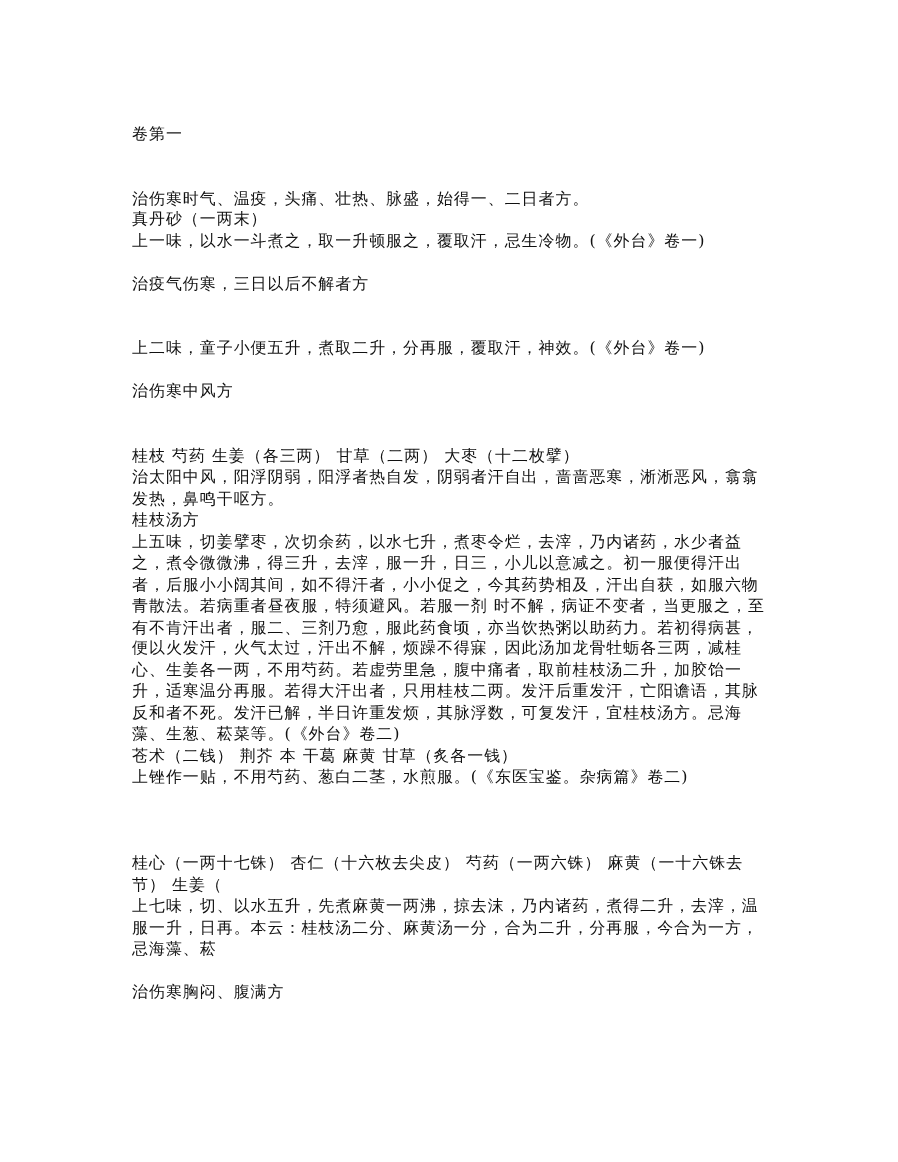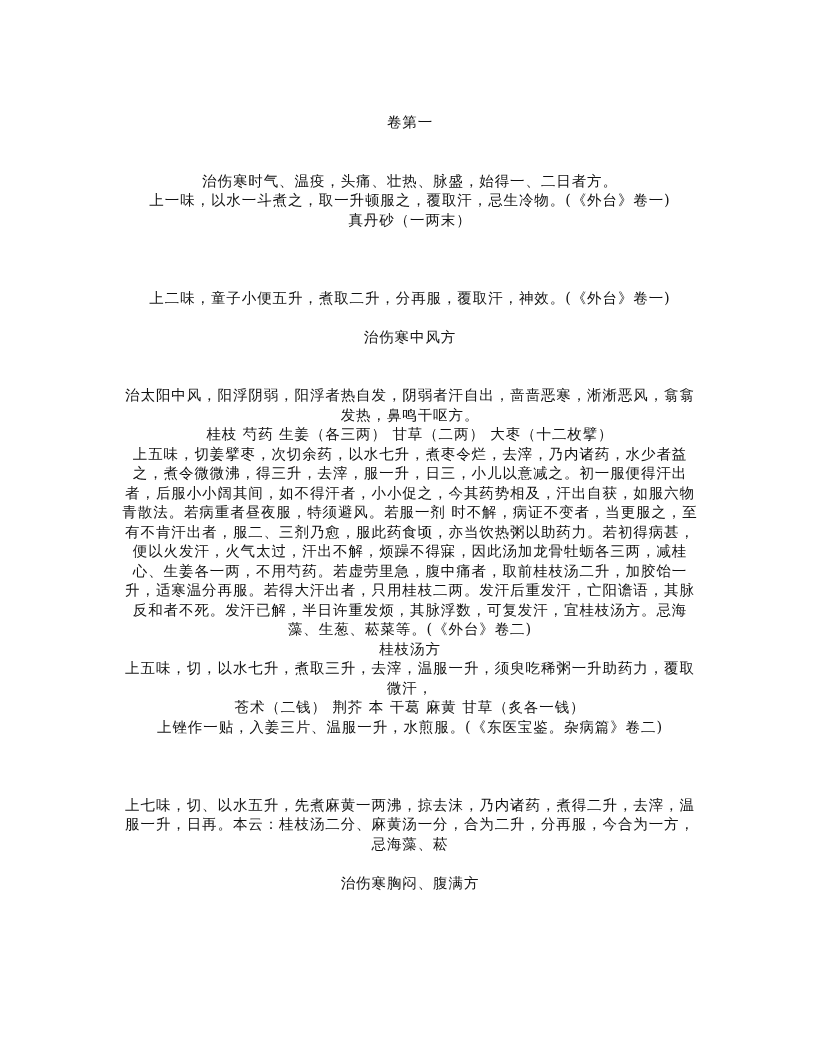--- a/index.html
+++ b/index.html
@@ -3,49 +3,50 @@
   <meta charset="utf-8">
   <style>
     html, body { margin: 0; padding: 0; background: #ffffff; }
     body { width: 816px; height: 1056px; position: relative; overflow: hidden; }
     .page {
       position: absolute; left: 120px; top: 113px; width: 580px;
       font-family: "DejaVu Serif", "Liberation Serif", serif;
       font-size: 14.5px; line-height: 19.5px; color: #111;
       letter-spacing: 0.9px;
     }
-    .line { white-space: pre-wrap; min-height: 19.5px; text-align: center; }
+    .line { white-space: pre-wrap; min-height: 19.5px; }
     .gap { height: 19.5px; }
     .gap2 { height: 39px; }
   </style>
 </head>
 <body>
 
 <div class="page">
   <div class="line">卷第一</div>
 
   <div class="gap2"></div>
   <div class="line">治伤寒时气、温疫，头痛、壮热、脉盛，始得一、二日者方。</div>
+  <div class="line">真丹砂（一两末）</div>
   <div class="line">上一味，以水一斗煮之，取一升顿服之，覆取汗，忌生冷物。(《外台》卷一)</div>
-  <div class="line">真丹砂（一两末）</div>
   <div class="gap"></div>
 
+  <div class="line">治疫气伤寒，三日以后不解者方</div>
   <div class="gap2"></div>
   <div class="line">上二味，童子小便五升，煮取二升，分再服，覆取汗，神效。(《外台》卷一)</div>
   <div class="gap"></div>
 
   <div class="line">治伤寒中风方</div>
   <div class="gap2"></div>
+  <div class="line">桂枝 芍药 生姜（各三两） 甘草（二两） 大枣（十二枚擘）</div>
   <div class="line">治太阳中风，阳浮阴弱，阳浮者热自发，阴弱者汗自出，啬啬恶寒，淅淅恶风，翕翕发热，鼻鸣干呕方。</div>
-  <div class="line">桂枝 芍药 生姜（各三两） 甘草（二两） 大枣（十二枚擘）</div>
+  <div class="line">桂枝汤方</div>
   <div class="line">上五味，切姜擘枣，次切余药，以水七升，煮枣令烂，去滓，乃内诸药，水少者益之，煮令微微沸，得三升，去滓，服一升，日三，小儿以意减之。初一服便得汗出者，后服小小阔其间，如不得汗者，小小促之，今其药势相及，汗出自获，如服六物青散法。若病重者昼夜服，特须避风。若服一剂 时不解，病证不变者，当更服之，至有不肯汗出者，服二、三剂乃愈，服此药食顷，亦当饮热粥以助药力。若初得病甚，便以火发汗，火气太过，汗出不解，烦躁不得寐，因此汤加龙骨牡蛎各三两，减桂心、生姜各一两，不用芍药。若虚劳里急，腹中痛者，取前桂枝汤二升，加胶饴一升，适寒温分再服。若得大汗出者，只用桂枝二两。发汗后重发汗，亡阳谵语，其脉反和者不死。发汗已解，半日许重发烦，其脉浮数，可复发汗，宜桂枝汤方。忌海藻、生葱、菘菜等。(《外台》卷二)</div>
-  <div class="line">桂枝汤方</div>
-  <div class="line">上五味，切，以水七升，煮取三升，去滓，温服一升，须臾吃稀粥一升助药力，覆取微汗，</div>
   <div class="line">苍术（二钱） 荆芥 本 干葛 麻黄 甘草（炙各一钱）</div>
-  <div class="line">上锉作一贴，入姜三片、温服一升，水煎服。(《东医宝鉴。杂病篇》卷二)</div>
+  <div class="line">上锉作一贴，不用芍药、葱白二茎，水煎服。(《东医宝鉴。杂病篇》卷二)</div>
   <div class="gap"></div>
 
   <div class="gap2"></div>
+  <div class="line">桂心（一两十七铢） 杏仁（十六枚去尖皮） 芍药（一两六铢） 麻黄（一十六铢去节） 生姜（</div>
   <div class="line">上七味，切、以水五升，先煮麻黄一两沸，掠去沫，乃内诸药，煮得二升，去滓，温服一升，日再。本云：桂枝汤二分、麻黄汤一分，合为二升，分再服，今合为一方，忌海藻、菘</div>
   <div class="gap"></div>
 
   <div class="line">治伤寒胸闷、腹满方</div>
 </div>
 
 </body></html>

